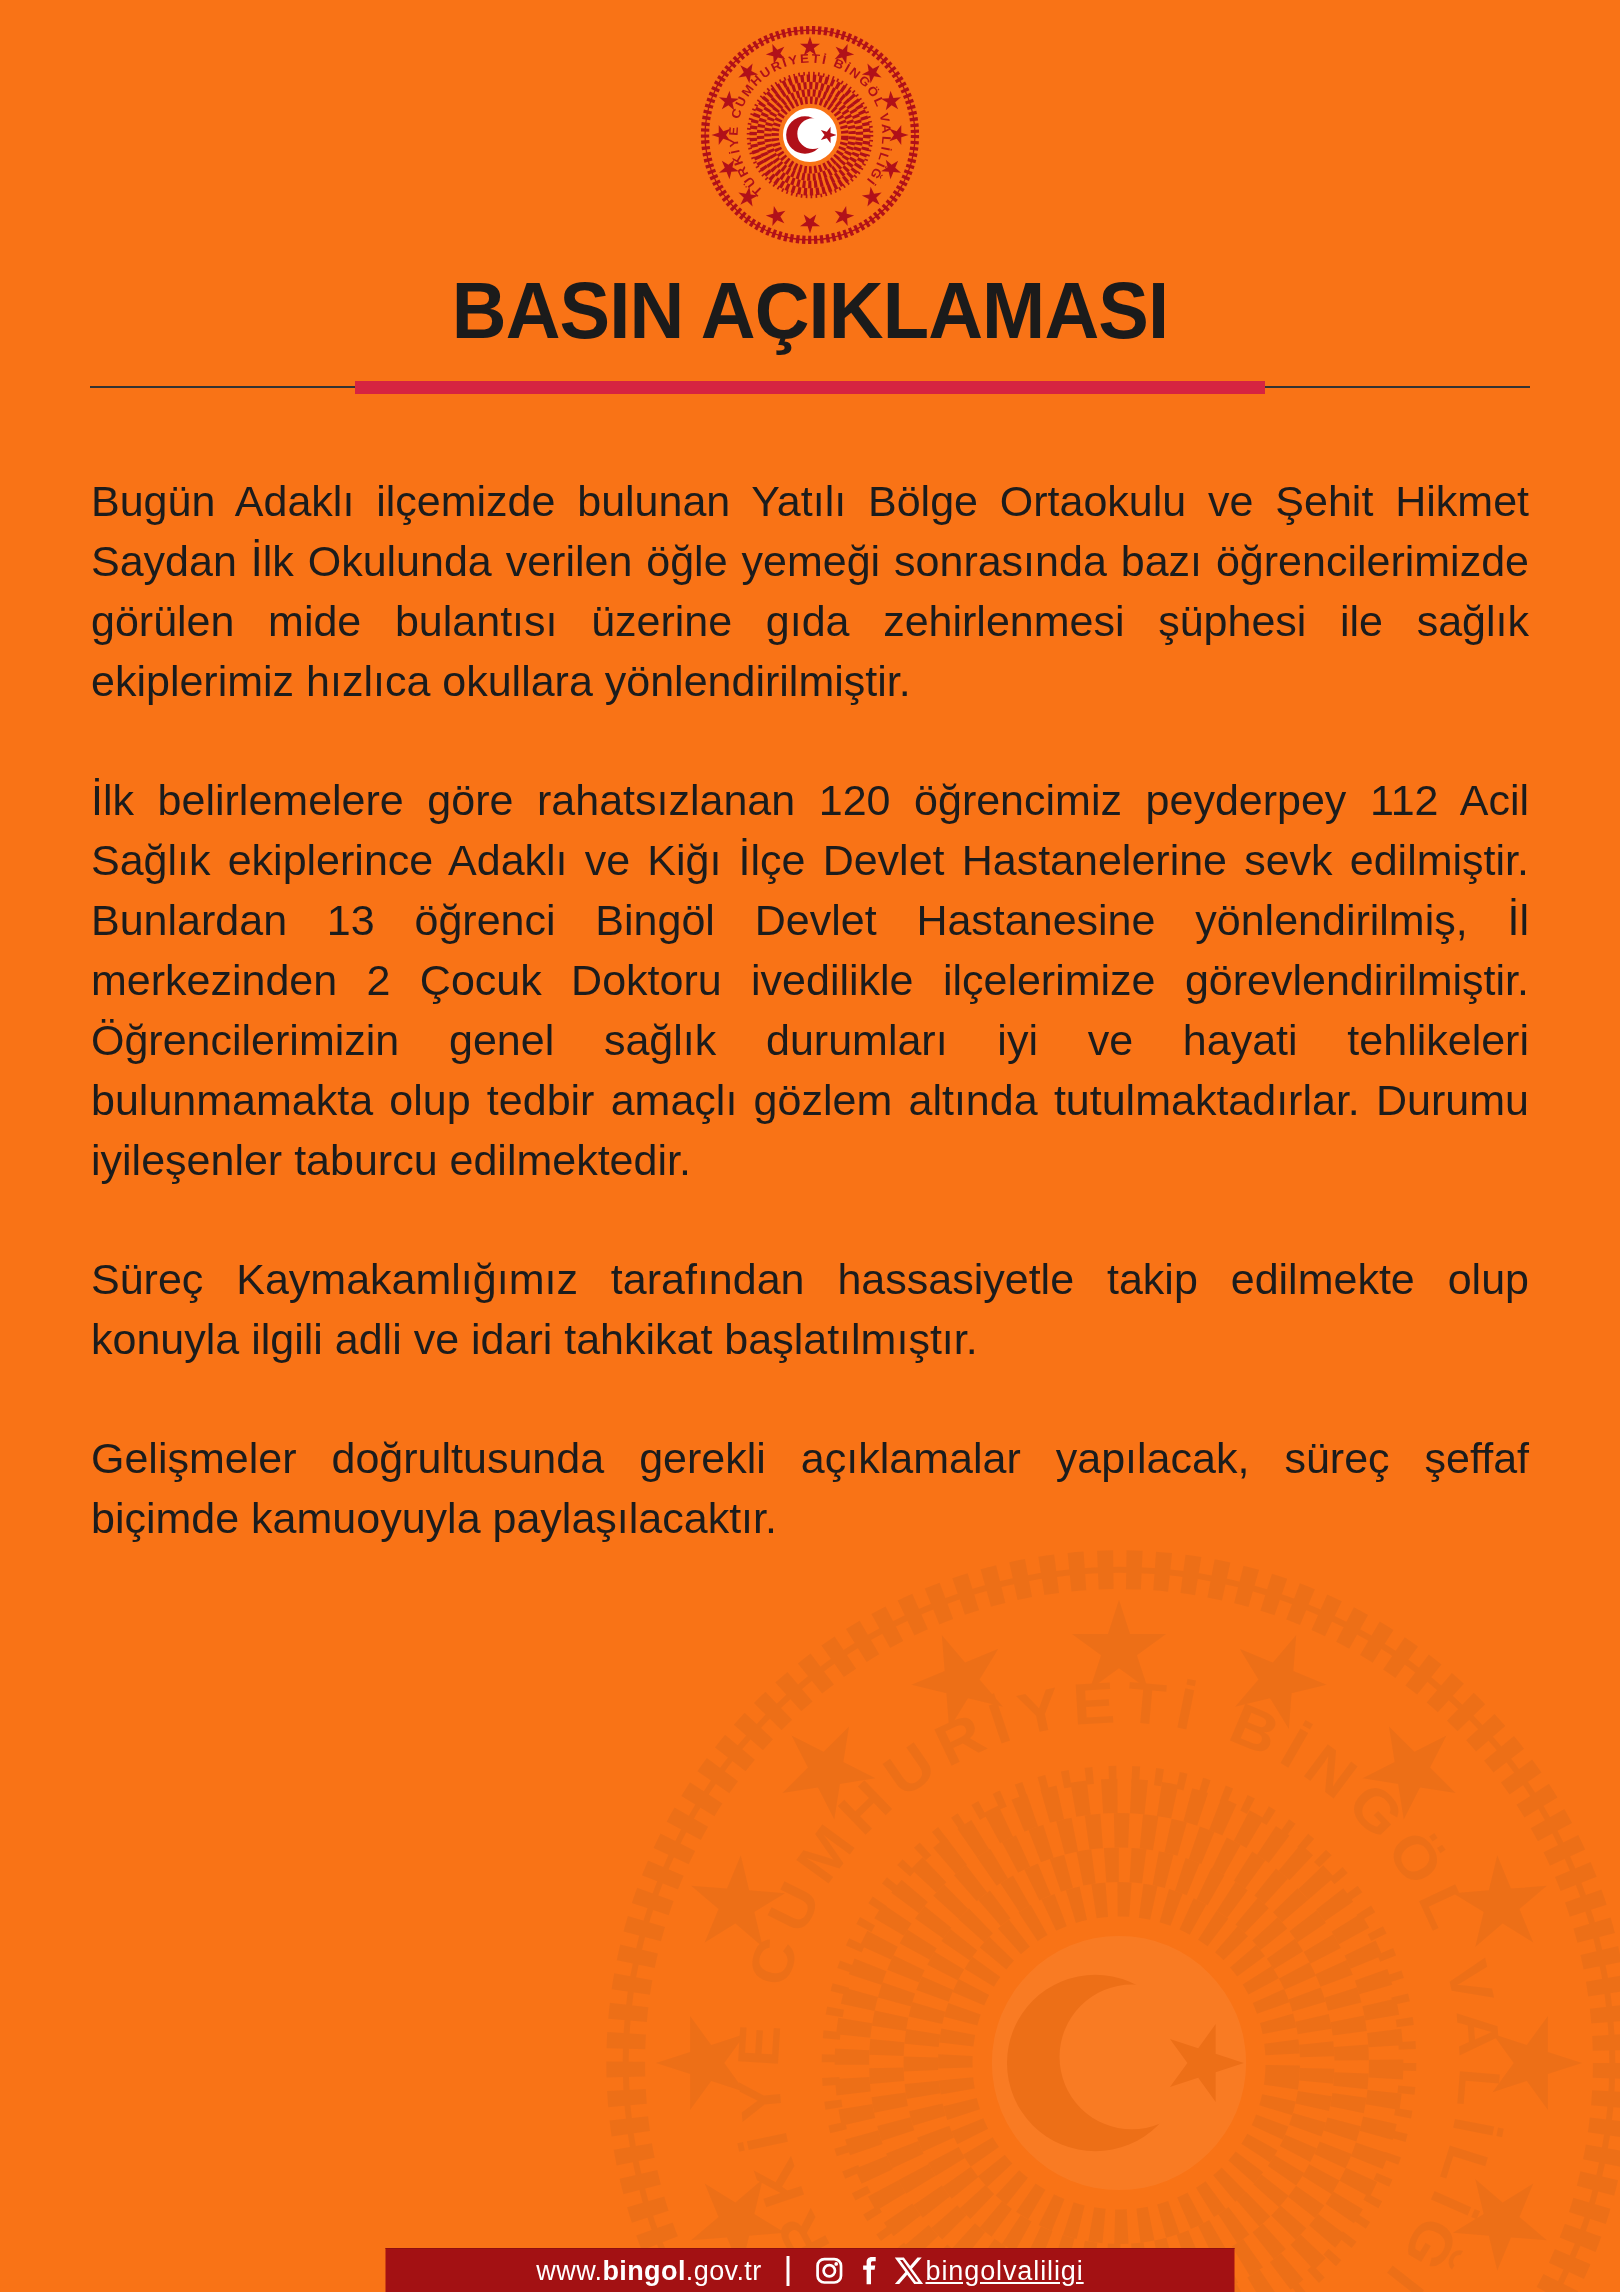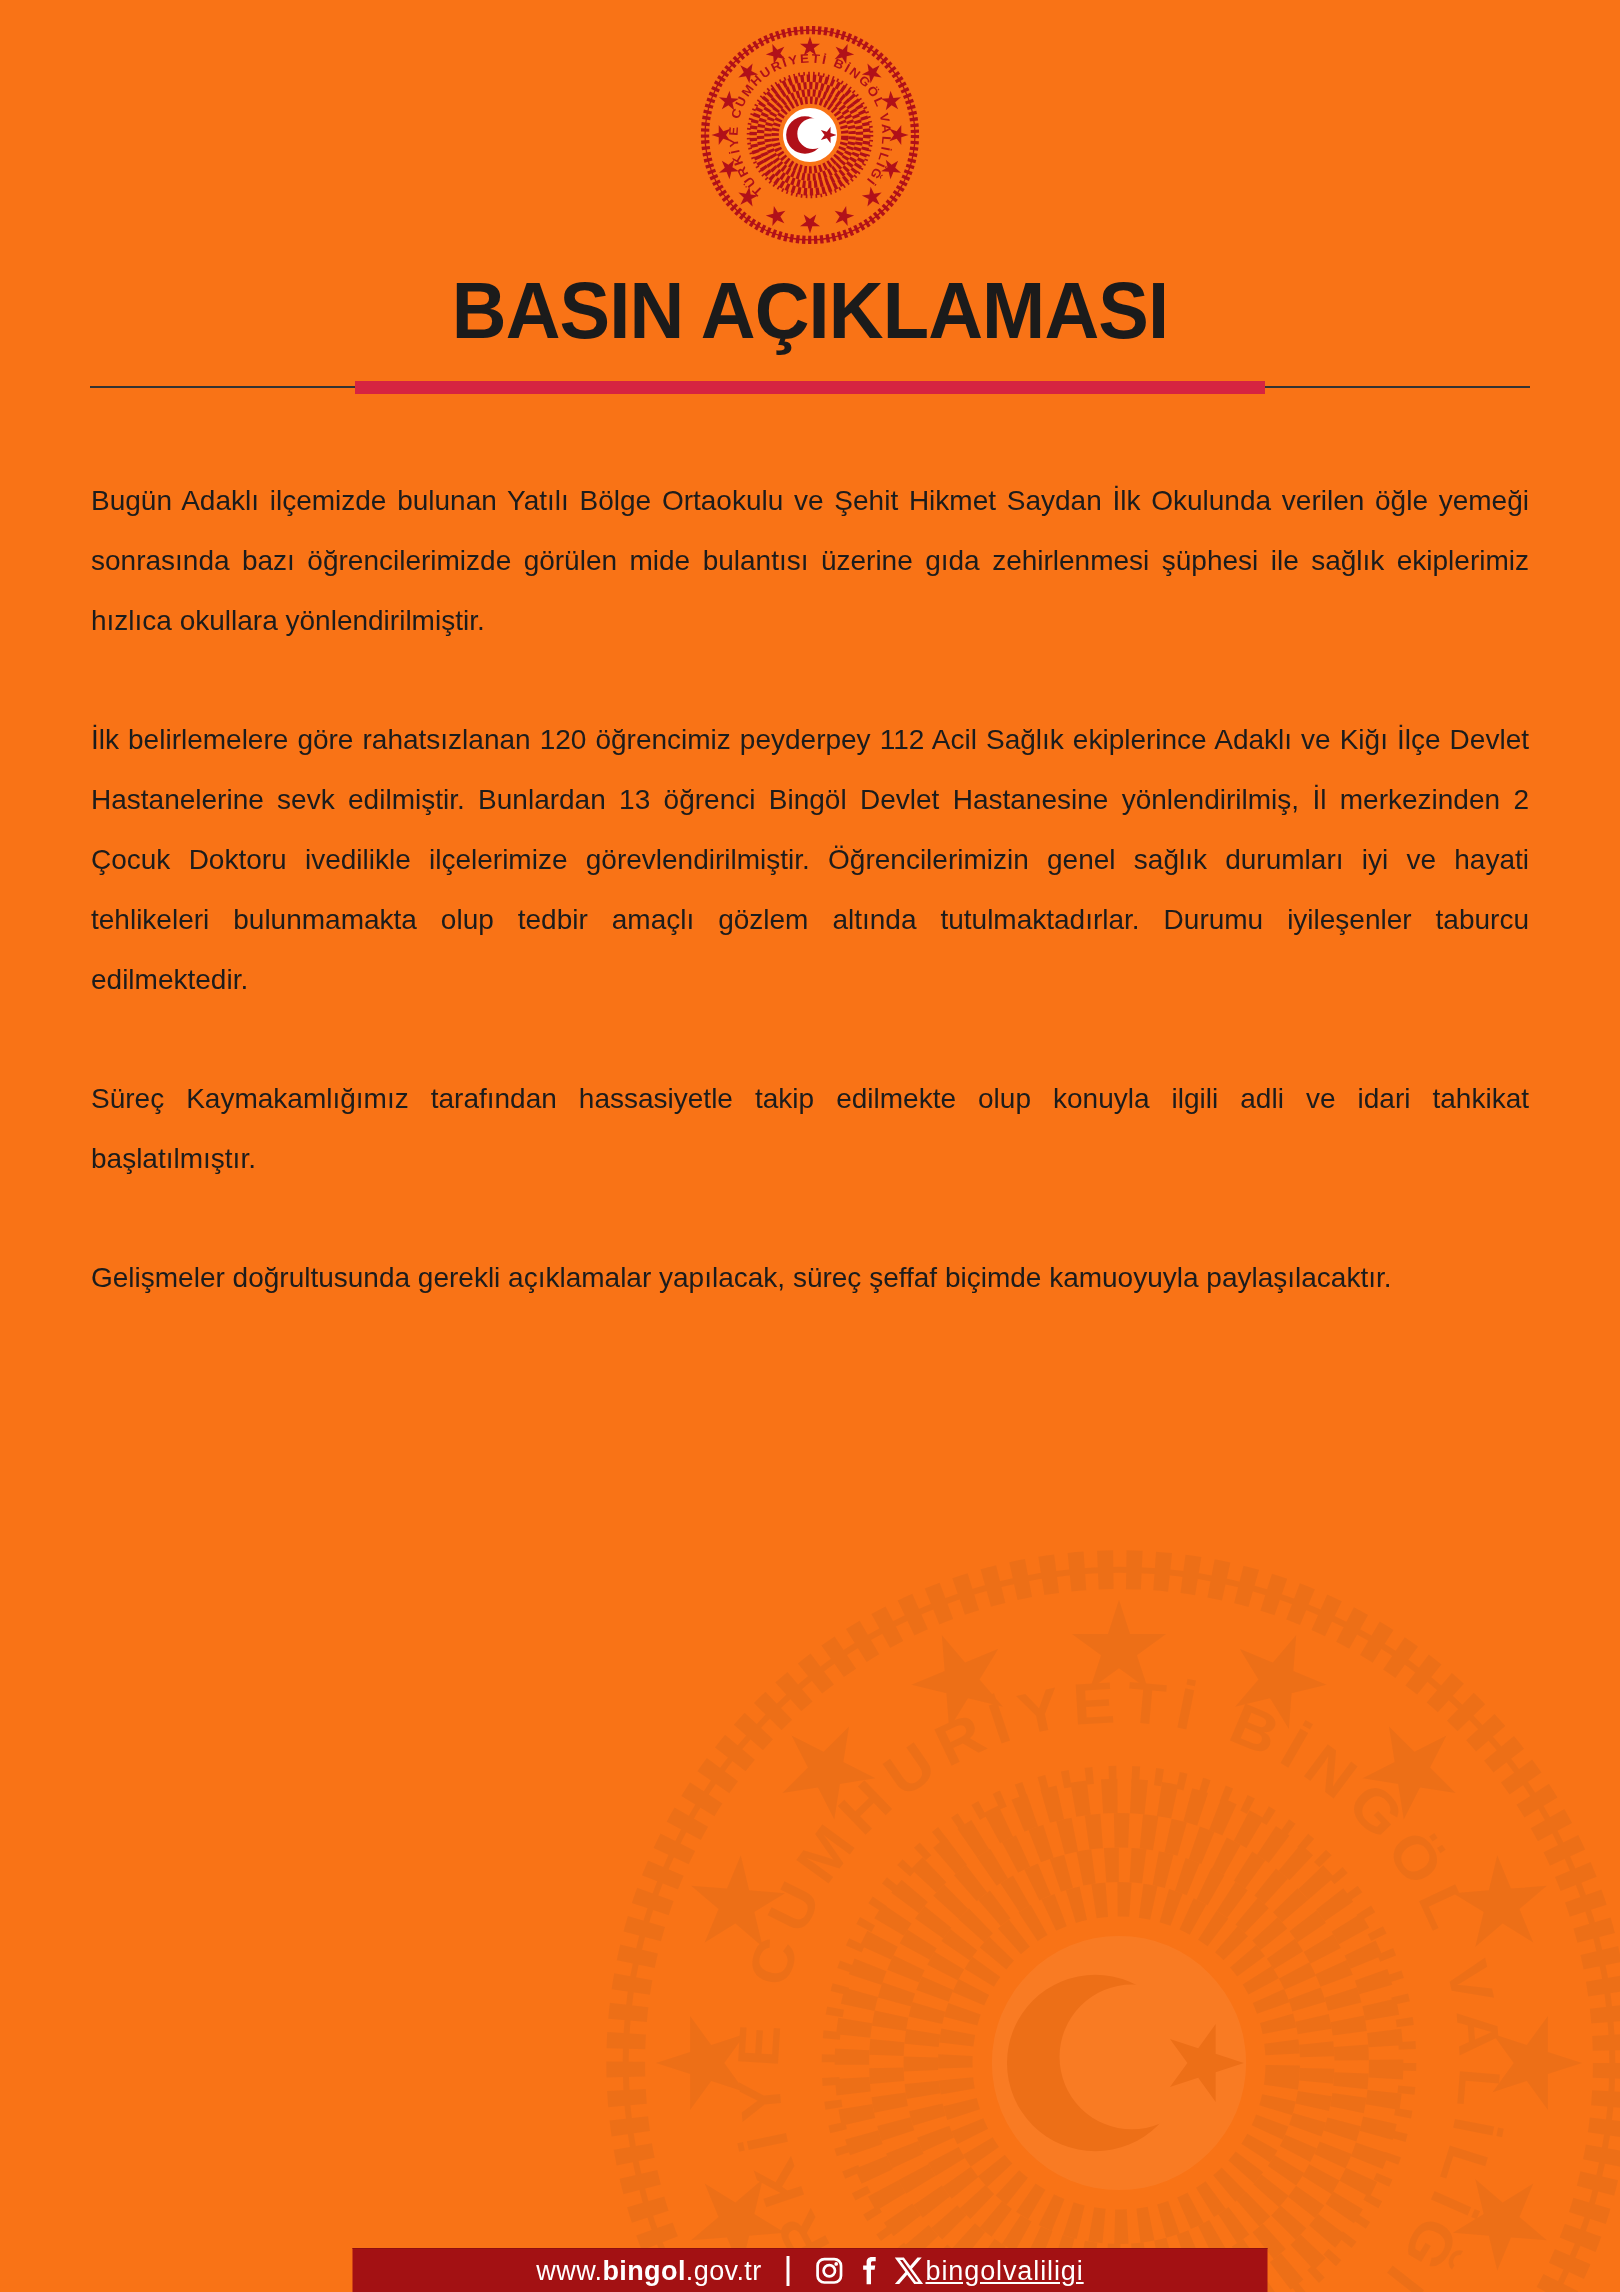--- a/index.html
+++ b/index.html
@@ -40,31 +40,31 @@
   .divider{position:relative;margin:27px 90px 0 90px;height:12.5px;}
   .divider .thin-line{
     position:absolute;left:0;right:0;top:5.4px;height:1.8px;background:#333333;
   }
   .divider .red-bar{
     position:absolute;left:50%;top:0;transform:translateX(-50%);
     width:910px;height:12.5px;background:#d62441;
   }
   .content{
     margin:77px 91px 0 91px;
-    font-size:28px;
+    font-size:43px;
     line-height:60px;
     color:#1c1c1c;
     text-align:justify;
   }
   .content p{margin:0 0 59px 0;}
   
   .footer-bar{
     position:absolute;
     bottom:0;left:50%;transform:translateX(-50%);
-    width:915px;height:44px;
+    width:849px;height:44px;
     background:#a31113;
     border-top:1.8px solid #8d0e10;
     display:flex;align-items:center;justify-content:center;
     color:#ffffff;
     font-size:27px;
   }
   .site{white-space:nowrap;letter-spacing:0.4px;}
   .site .bold{font-weight:bold;letter-spacing:0.4px;}
   .footer-vline{width:2.7px;height:30px;background:#ffffff;margin:0 25px;}
   .social-icons{display:flex;align-items:center;gap:10.7px;}

